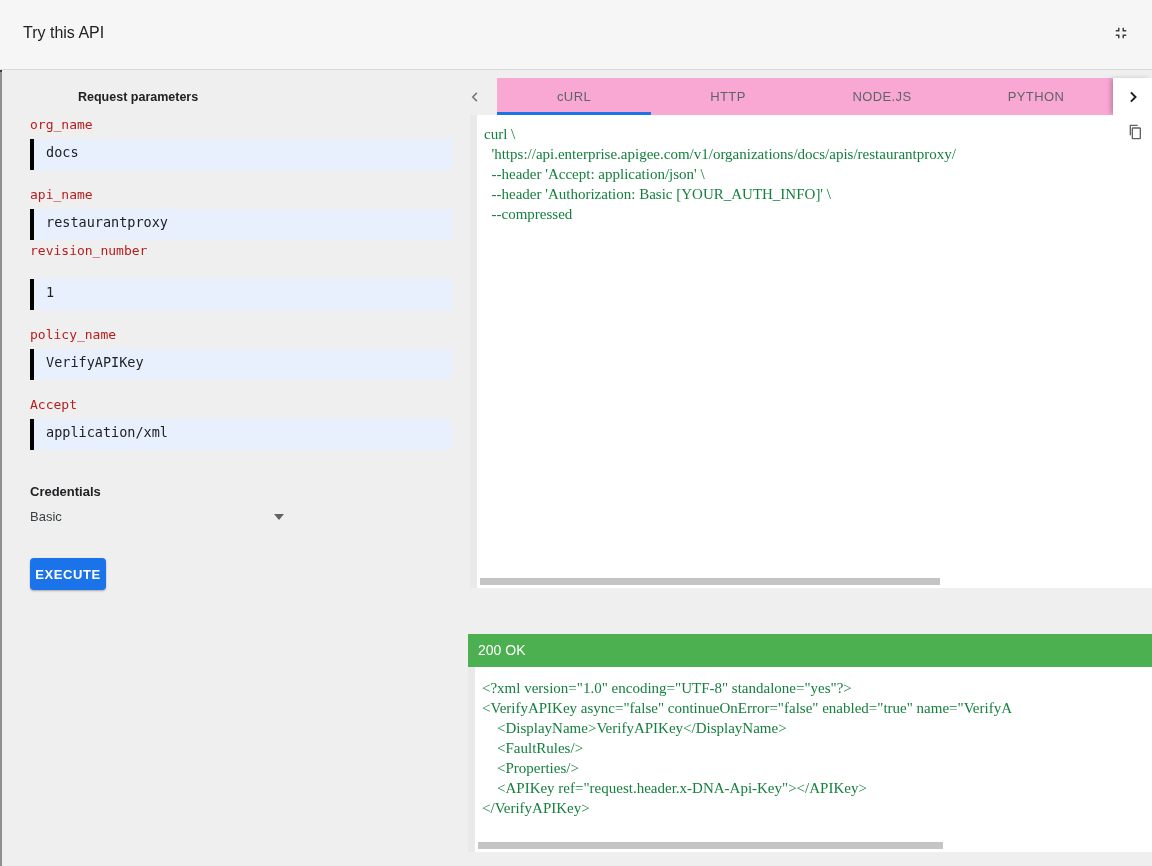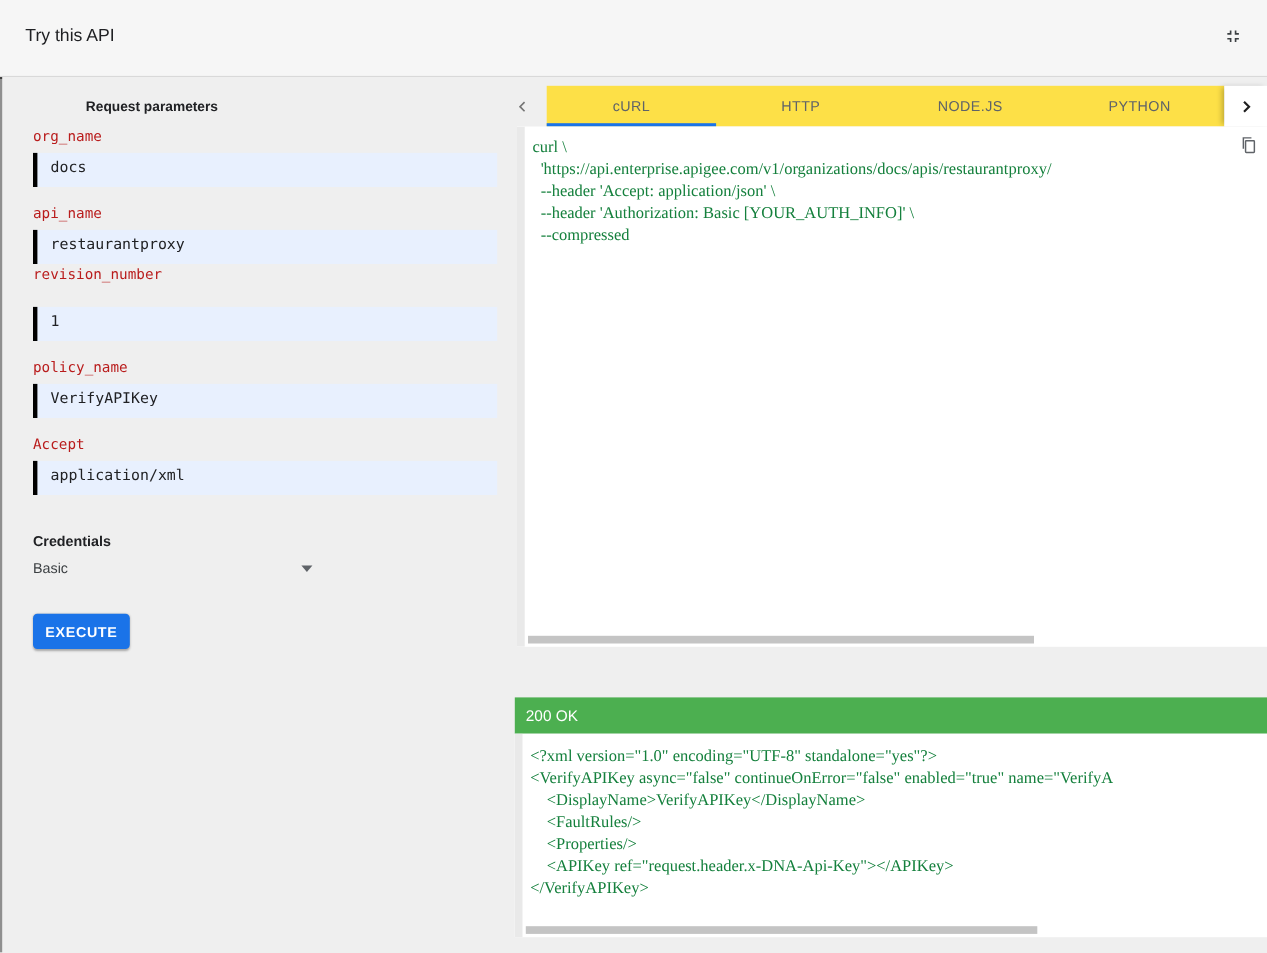--- a/index.html
+++ b/index.html
@@ -23,29 +23,29 @@
   .field-label { position:absolute; left:30px; font-family:"DejaVu Sans Mono", monospace;
     font-size:13px; color:#b91c1c; }
   .input-box { position:absolute; left:30px; width:422px; height:31px; background:#e8f0fe;
     border:none; border-left:4px solid #000000; font-family:"DejaVu Sans Mono", monospace;
     font-size:13.5px; color:#202124; line-height:27px; padding-left:12px; overflow:hidden; white-space:nowrap; }
   .cred-label { position:absolute; left:30px; top:484px; font-size:13px; font-weight:bold; color:#202124; }
   .cred-select { position:absolute; left:30px; top:506px; width:262px; height:22px; cursor:pointer; }
   .cred-value { font-size:13px; color:#3c4043; line-height:22px; }
   .caret { position:absolute; right:8px; top:8px; width:0; height:0;
     border-left:5px solid transparent; border-right:5px solid transparent; border-top:6px solid #5f6368; }
-  .execute-btn { position:absolute; left:30px; top:558px; width:88px; height:32px;
+  .execute-btn { position:absolute; left:30px; top:558px; width:76px; height:32px;
     background:#1a73e8; color:#fff; font-family:"Liberation Sans", sans-serif; font-size:13px; font-weight:bold;
     letter-spacing:.6px; border:none; border-radius:4px; cursor:pointer;
     box-shadow:0 1px 2px rgba(0,0,0,.3); }
 
   
   .code-tabbar { position:absolute; left:466px; top:78px; width:686px; height:37px; }
   .tab-prev { position:absolute; left:0; top:0; width:31px; height:37px; background:none; border:none; cursor:pointer; }
-  .code-tabs { position:absolute; left:31px; top:0; width:616px; height:37px; background:#fde047; display:flex; }
+  .code-tabs { position:absolute; left:31px; top:0; width:616px; height:37px; background:#f9a8d4; display:flex; }
   .code-tab { flex:1; text-align:center; line-height:37px; font-size:13px; color:#5f6368;
     letter-spacing:.4px; cursor:pointer; height:37px; }
   .code-tab.active { border-bottom:3px solid #1a73e8; }
   .tab-next { position:absolute; left:647px; top:0; width:39px; height:37px; background:#fff; border:none;
     cursor:pointer; box-shadow:-3px 0 5px -1px rgba(0,0,0,.25); }
 
   .code-panel { position:absolute; left:470px; top:115px; width:682px; height:473px; background:#fff; overflow:hidden; }
   .v-scroll-strip { position:absolute; left:0; top:0; width:7px; height:100%; background:#e9e9e9; }
   .code-pre, .resp-pre { position:absolute; left:14px; top:9px; font-family:Liberation Serif, serif;
     font-size:15px; line-height:20px; color:#15803d; white-space:pre; overflow:hidden; width:668px; }

